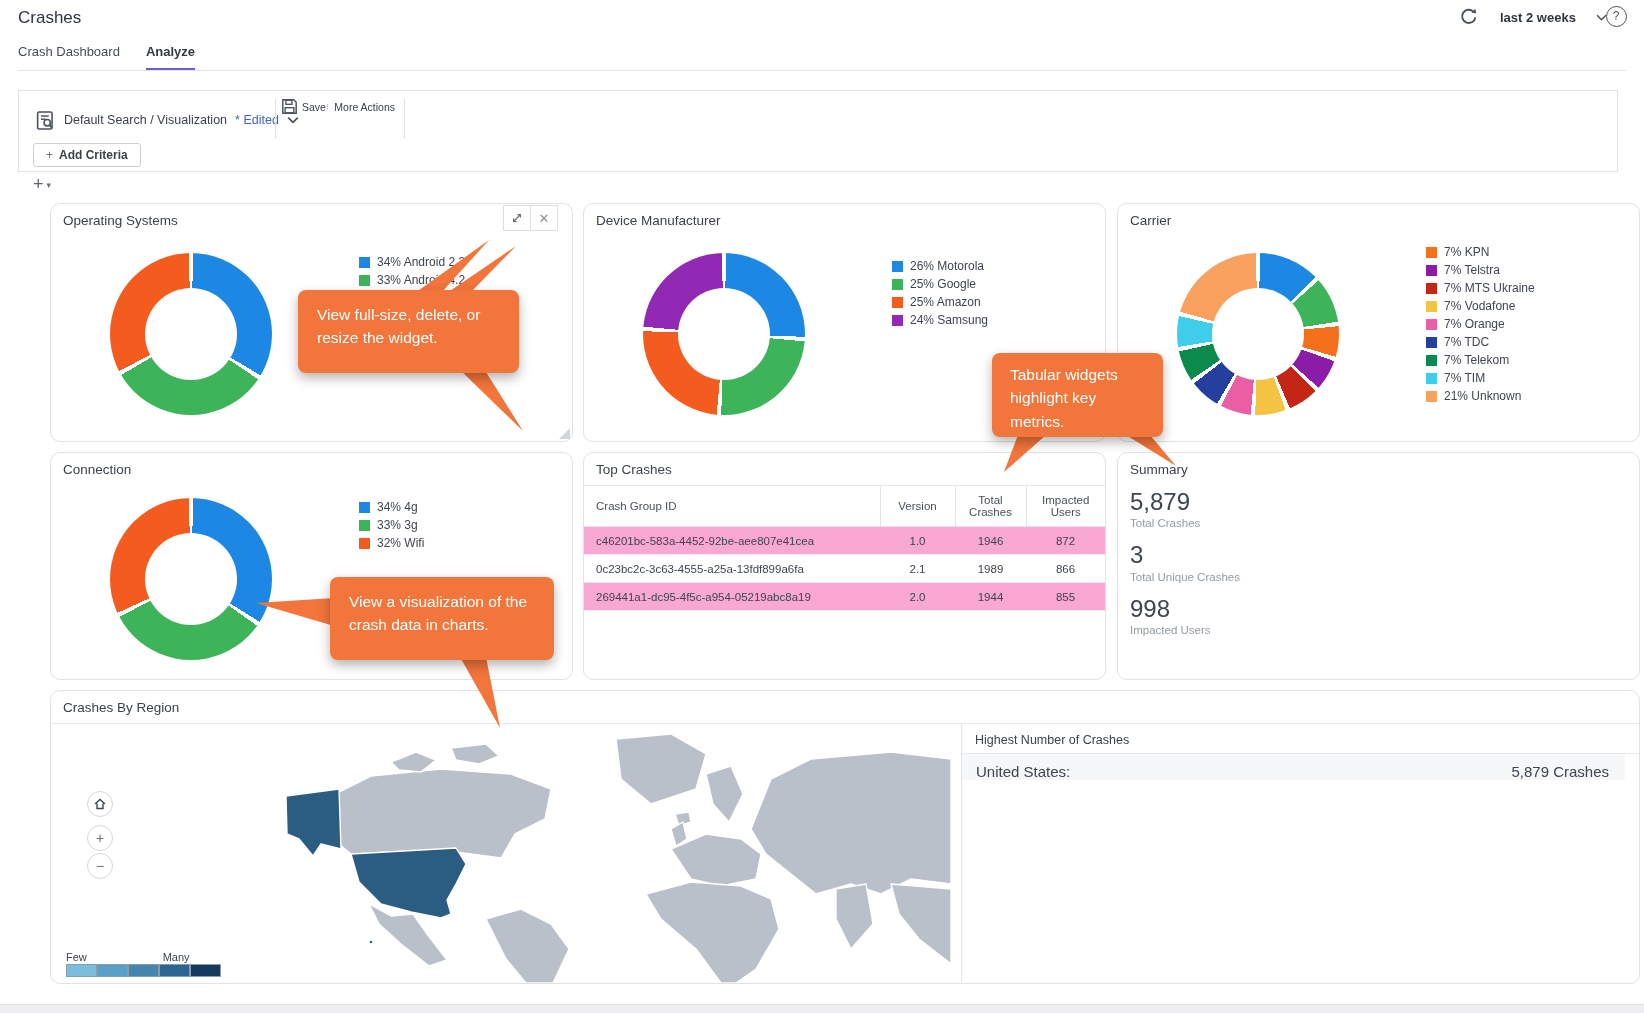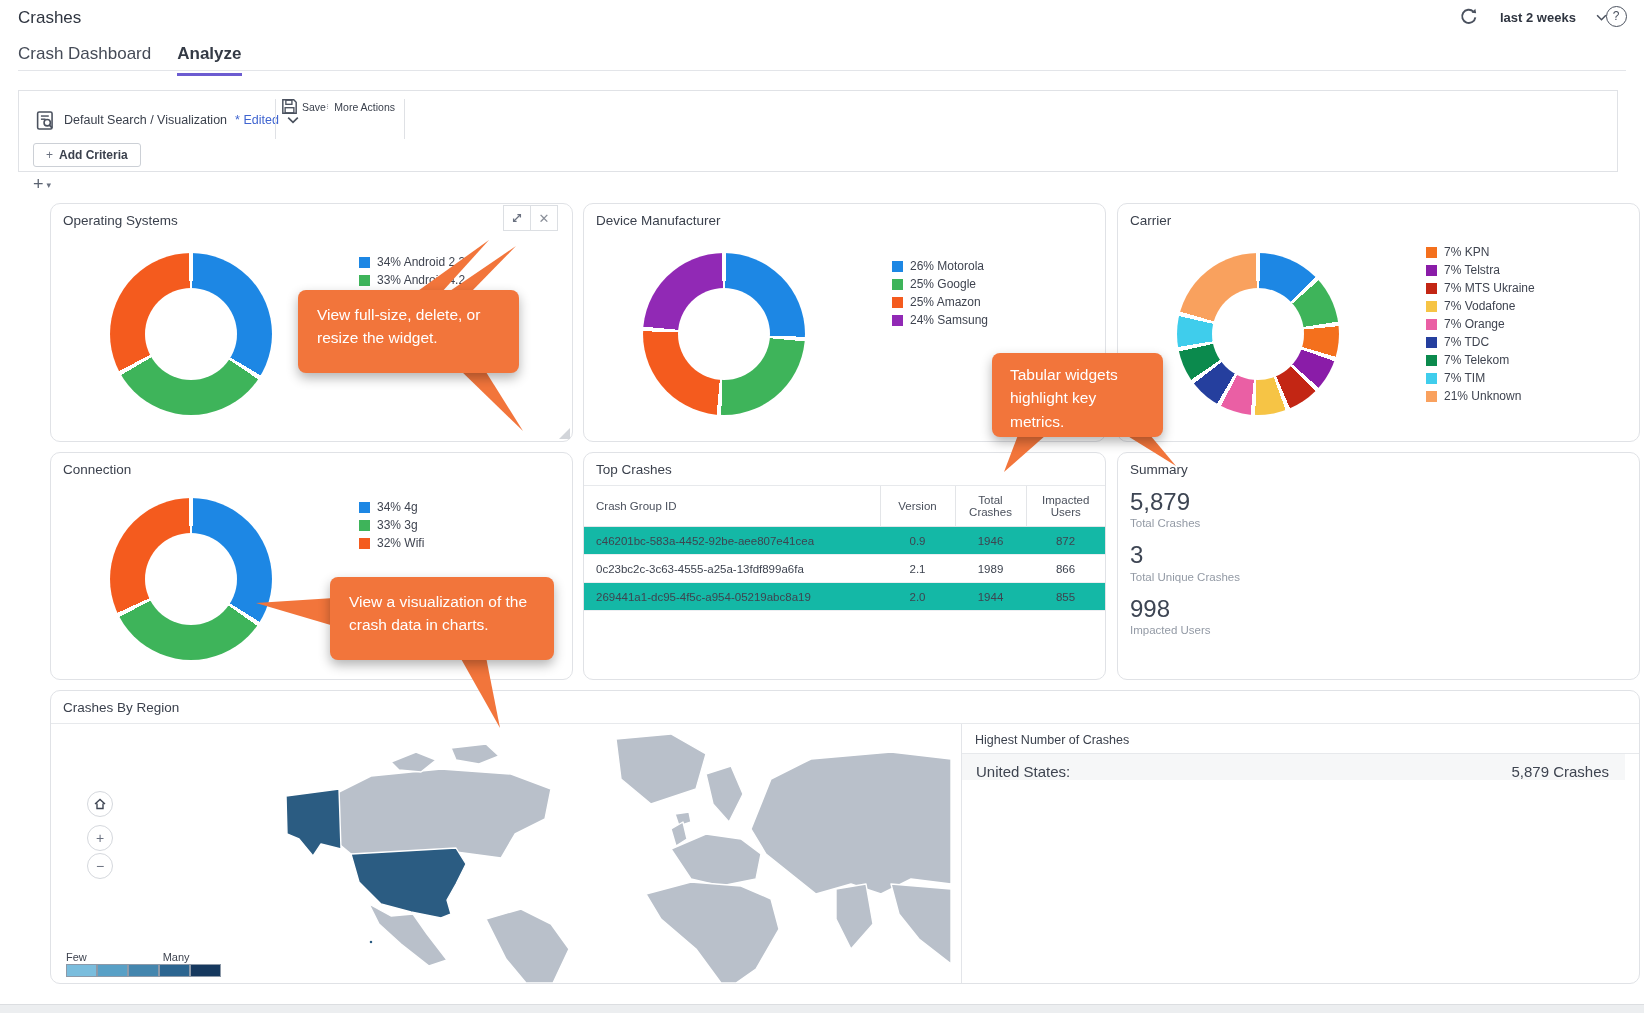--- a/index.html
+++ b/index.html
@@ -8,21 +8,21 @@
   .abs{position:absolute;}
 
   
   .page-title{left:18px;top:8px;font-size:17px;color:#2f3540;}
   .hdr-ctrl{top:6px;display:flex;align-items:center;color:#4a515e;}
   .time-label{font-size:13px;font-weight:bold;color:#2f3540;margin-right:20px;}
   .icon-btn{cursor:pointer;display:flex;align-items:center;justify-content:center;}
 
   
   .tabs{left:18px;top:44px;display:flex;gap:26px;}
-  .tab{font-size:17px;color:#454b57;padding-bottom:9px;cursor:pointer;}
+  .tab{font-size:13px;color:#454b57;padding-bottom:9px;cursor:pointer;}
   .tab.active{font-weight:bold;color:#343a45;border-bottom:3px solid #6c5cd1;}
   .tabs-line{left:18px;top:70px;width:1608px;height:1px;background:#e3e5e9;}
 
   
   .toolbar{left:18px;top:90px;width:1598px;height:80px;border:1px solid #e0e2e6;background:#fff;}
   .tb-selector{left:16px;top:12px;height:34px;display:flex;align-items:center;gap:8px;cursor:pointer;}
   .tb-label{font-size:12.5px;color:#3b414d;}
   .tb-edited{font-size:12.5px;color:#3f64d0;}
   .tb-div{top:8px;width:1px;height:40px;background:#dfe1e5;}
   .tb-action{top:7px;width:70px;display:flex;flex-direction:row;align-items:center;gap:4px;cursor:pointer;}
@@ -55,21 +55,21 @@
   
   .tc-table{position:absolute;left:0;top:33px;right:0;border-collapse:collapse;width:100%;
             font-size:11.5px;color:#3e4450;}
   .tc-table th{font-weight:normal;color:#4a505c;border-bottom:1px solid #e3e5e8;padding:6px 6px;height:28px;
                vertical-align:middle;}
   .tc-table th.first{text-align:left;padding-left:12px;border-left:none;}
   .tc-table th + th{border-left:1px solid #e3e5e8;text-align:center;}
   .tc-table td{padding:6px 6px;height:15px;border-bottom:1px solid #eceef1;}
   .tc-table td.first{text-align:left;padding-left:12px;}
   .tc-table td + td{text-align:center;}
-  .tc-table tr.stripe{background:#14b8a6;}
+  .tc-table tr.stripe{background:#f9a8d4;}
 
   
   .metric{margin-bottom:13px;}
   .metric .val{font-size:24px;font-weight:300;color:#3d4553;line-height:1.1;}
   .metric .cap{font-size:11.5px;color:#939aa5;margin-top:2px;}
 
   
   .map-ctrl{position:absolute;left:36px;width:24px;height:24px;border-radius:50%;border:1px solid #d5d8dd;
             background:#fff;display:flex;align-items:center;justify-content:center;color:#6a7180;
             font-size:14px;cursor:pointer;}
@@ -305,21 +305,21 @@
         <tr>
           <th class="first">Crash Group ID</th>
           <th>Version</th>
           <th>Total Crashes</th>
           <th>Impacted Users</th>
         </tr>
       </thead>
       <tbody>
           <tr class="stripe">
             <td class="first">c46201bc-583a-4452-92be-aee807e41cea</td>
-            <td>0.9</td>
+            <td>1.0</td>
             <td>1946</td>
             <td>872</td>
           </tr>
           <tr>
             <td class="first">0c23bc2c-3c63-4555-a25a-13fdf899a6fa</td>
             <td>2.1</td>
             <td>1989</td>
             <td>866</td>
           </tr>
           <tr class="stripe">

